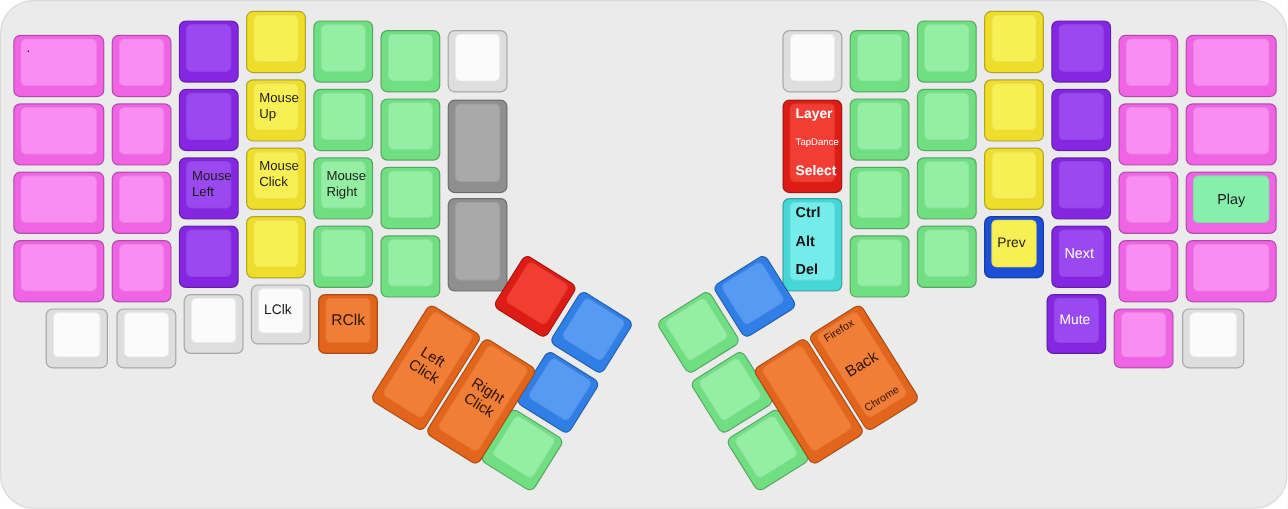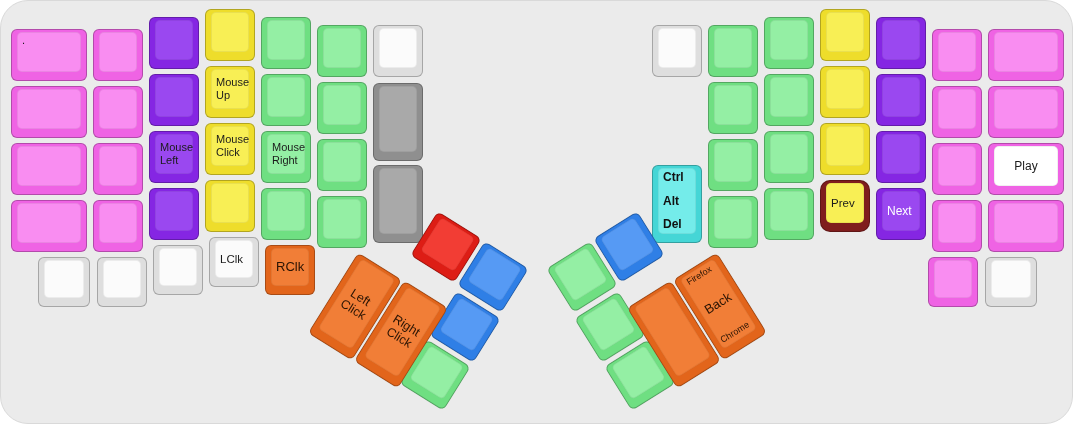--- a/index.html
+++ b/index.html
@@ -151,20 +151,27 @@
       </div>
       <div class="key center" style="left: 374px; top: 286px; width: 52px; height: 95px; background: rgb(226, 101, 27); transform: rotate(32deg);">
         <div class="cap-top" style="background: rgb(241, 126, 55);">
           <span class="lbl" style="font-size: 12.5px; color: rgb(42, 20, 4);">Right</span>
           <span class="lbl" style="font-size: 12.5px; color: rgb(42, 20, 4);">Click</span>
         </div>
       </div>
       <div class="key" style="left: 651px; top: 24px; width: 50px; height: 52px; background: rgb(222, 222, 222);">
         <div class="cap-top" style="background: rgb(251, 251, 251);"></div>
       </div>
+      <div class="key spread" style="left: 651px; top: 82px; width: 50px; height: 78px; background: rgb(221, 29, 21);">
+        <div class="cap-top" style="background: rgb(242, 61, 52);">
+          <span class="lbl" style="font-size: 11.5px; font-weight: 700; color: rgb(255, 255, 255);">Layer</span>
+          <span class="lbl" style="font-size: 8px; color: rgb(255, 255, 255);">TapDance</span>
+          <span class="lbl" style="font-size: 11.5px; font-weight: 700; color: rgb(255, 255, 255);">Select</span>
+        </div>
+      </div>
       <div class="key spread" style="left: 651px; top: 164px; width: 50px; height: 78px; background: rgb(69, 214, 214);">
         <div class="cap-top" style="background: rgb(116, 236, 234);">
           <span class="lbl" style="font-size: 12px; font-weight: 700; color: rgb(17, 17, 17);">Ctrl</span>
           <span class="lbl" style="font-size: 12px; font-weight: 700; color: rgb(17, 17, 17);">Alt</span>
           <span class="lbl" style="font-size: 12px; font-weight: 700; color: rgb(17, 17, 17);">Del</span>
         </div>
       </div>
       <div class="key" style="left: 707px; top: 24px; width: 50px; height: 52px; background: rgb(111, 223, 130);">
         <div class="cap-top" style="background: rgb(148, 239, 164);"></div>
       </div>
@@ -191,39 +198,44 @@
       </div>
       <div class="key" style="left: 819px; top: 8px; width: 50px; height: 52px; background: rgb(238, 221, 43);">
         <div class="cap-top" style="background: rgb(248, 239, 85);"></div>
       </div>
       <div class="key" style="left: 819px; top: 65px; width: 50px; height: 52px; background: rgb(238, 221, 43);">
         <div class="cap-top" style="background: rgb(248, 239, 85);"></div>
       </div>
       <div class="key" style="left: 819px; top: 122px; width: 50px; height: 52px; background: rgb(238, 221, 43);">
         <div class="cap-top" style="background: rgb(248, 239, 85);"></div>
       </div>
-      <div class="key" style="left: 819px; top: 179px; width: 50px; height: 52px; background: #7f1d1d; border-radius: 10px;">
+      <div class="key" style="left: 819px; top: 179px; width: 50px; height: 52px; background: #1d4ed8;">
         <div class="cap-top" style="background: rgb(248, 239, 85);">
           <span class="lbl" style="font-size: 11.5px; color: rgb(27, 27, 27);">Prev</span>
         </div>
       </div>
       <div class="key" style="left: 875px; top: 16px; width: 50px; height: 52px; background: rgb(133, 38, 227);">
         <div class="cap-top" style="background: rgb(154, 72, 240);"></div>
       </div>
       <div class="key" style="left: 875px; top: 73px; width: 50px; height: 52px; background: rgb(133, 38, 227);">
         <div class="cap-top" style="background: rgb(154, 72, 240);"></div>
       </div>
       <div class="key" style="left: 875px; top: 130px; width: 50px; height: 52px; background: rgb(133, 38, 227);">
         <div class="cap-top" style="background: rgb(154, 72, 240);"></div>
       </div>
       <div class="key" style="left: 875px; top: 187px; width: 50px; height: 52px; background: rgb(133, 38, 227);">
         <div class="cap-top" style="background: rgb(154, 72, 240);">
           <span class="lbl" style="font-size: 12px; color: rgb(255, 255, 255);">Next</span>
         </div>
       </div>
+      <div class="key" style="left: 871px; top: 244px; width: 50px; height: 50px; background: rgb(133, 38, 227);">
+        <div class="cap-top" style="background: rgb(154, 72, 240);">
+          <span class="lbl" style="font-size: 11.5px; color: rgb(255, 255, 255);">Mute</span>
+        </div>
+      </div>
       <div class="key" style="left: 931px; top: 28px; width: 50px; height: 52px; background: rgb(239, 99, 228);">
         <div class="cap-top" style="background: rgb(249, 141, 241);"></div>
       </div>
       <div class="key" style="left: 931px; top: 85px; width: 50px; height: 52px; background: rgb(239, 99, 228);">
         <div class="cap-top" style="background: rgb(249, 141, 241);"></div>
       </div>
       <div class="key" style="left: 931px; top: 142px; width: 50px; height: 52px; background: rgb(239, 99, 228);">
         <div class="cap-top" style="background: rgb(249, 141, 241);"></div>
       </div>
       <div class="key" style="left: 931px; top: 199px; width: 50px; height: 52px; background: rgb(239, 99, 228);">
@@ -232,21 +244,21 @@
       <div class="key" style="left: 927px; top: 256px; width: 50px; height: 50px; background: rgb(239, 99, 228);">
         <div class="cap-top" style="background: rgb(249, 141, 241);"></div>
       </div>
       <div class="key" style="left: 987px; top: 28px; width: 76px; height: 52px; background: rgb(239, 99, 228);">
         <div class="cap-top" style="background: rgb(249, 141, 241);"></div>
       </div>
       <div class="key" style="left: 987px; top: 85px; width: 76px; height: 52px; background: rgb(239, 99, 228);">
         <div class="cap-top" style="background: rgb(249, 141, 241);"></div>
       </div>
       <div class="key center" style="left: 987px; top: 142px; width: 76px; height: 52px; background: rgb(239, 99, 228);">
-        <div class="cap-top" style="background: #ffffff;">
+        <div class="cap-top" style="background: #86efac;">
           <span class="lbl" style="font-size: 12px; color: rgb(27, 27, 27);">Play</span>
         </div>
       </div>
       <div class="key" style="left: 987px; top: 199px; width: 76px; height: 52px; background: rgb(239, 99, 228);">
         <div class="cap-top" style="background: rgb(249, 141, 241);"></div>
       </div>
       <div class="key" style="left: 984px; top: 256px; width: 52px; height: 50px; background: rgb(222, 222, 222);">
         <div class="cap-top" style="background: rgb(251, 251, 251);"></div>
       </div>
       <div class="key" style="left: 602px; top: 220px; width: 52px; height: 52px; background: rgb(47, 127, 230); transform: rotate(-32deg);">

